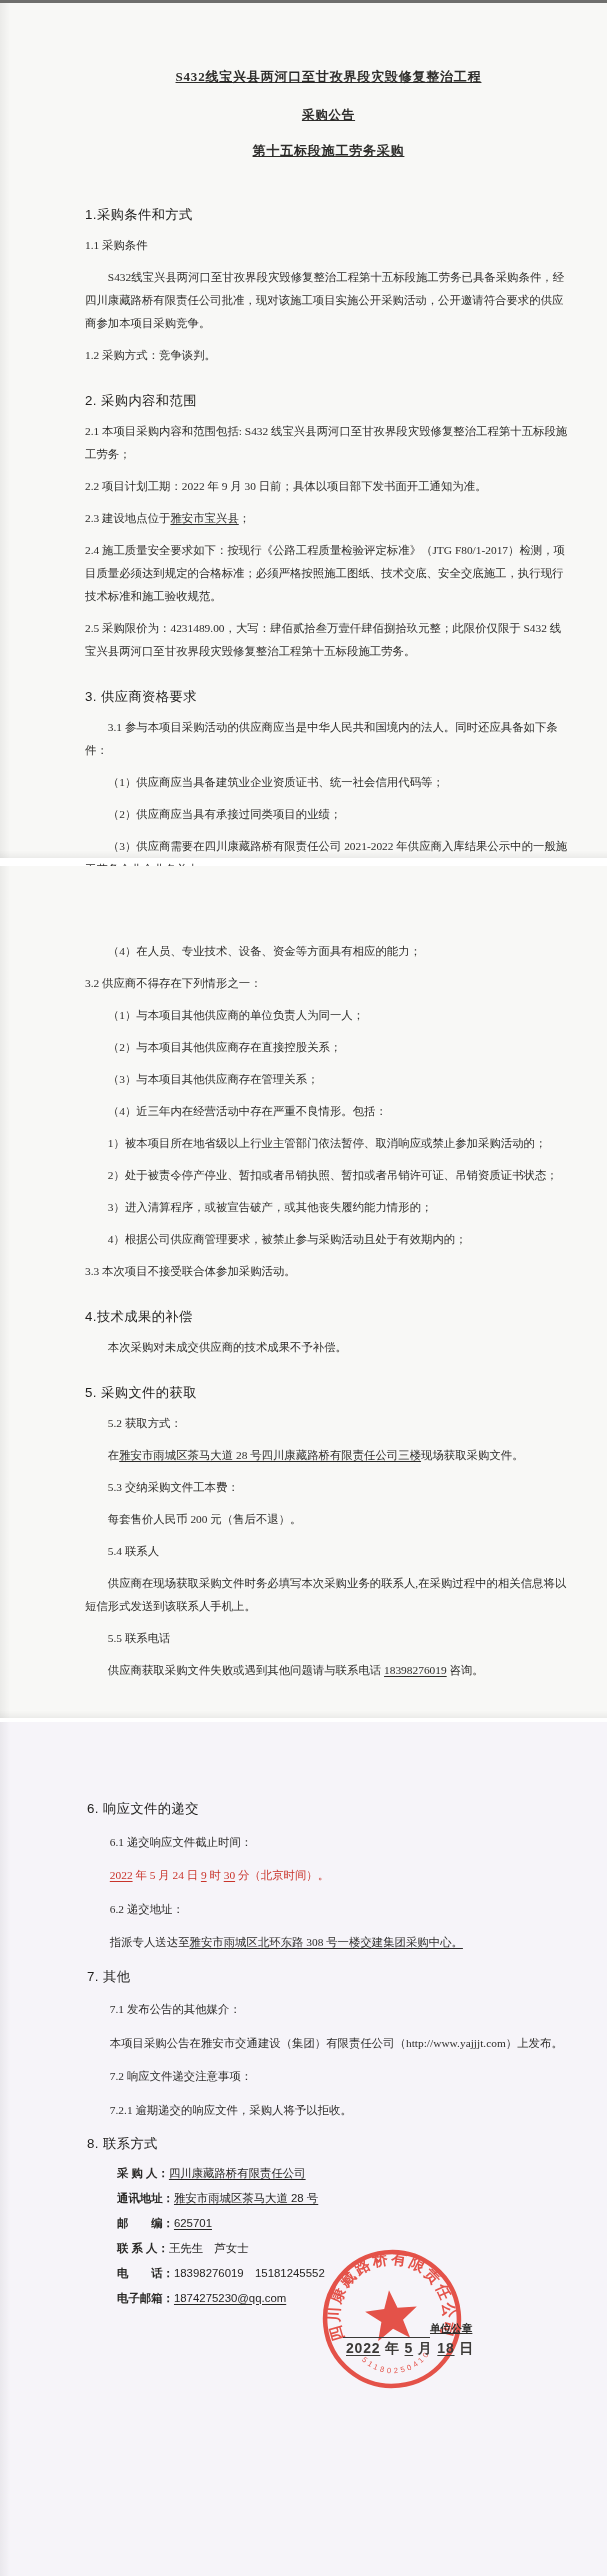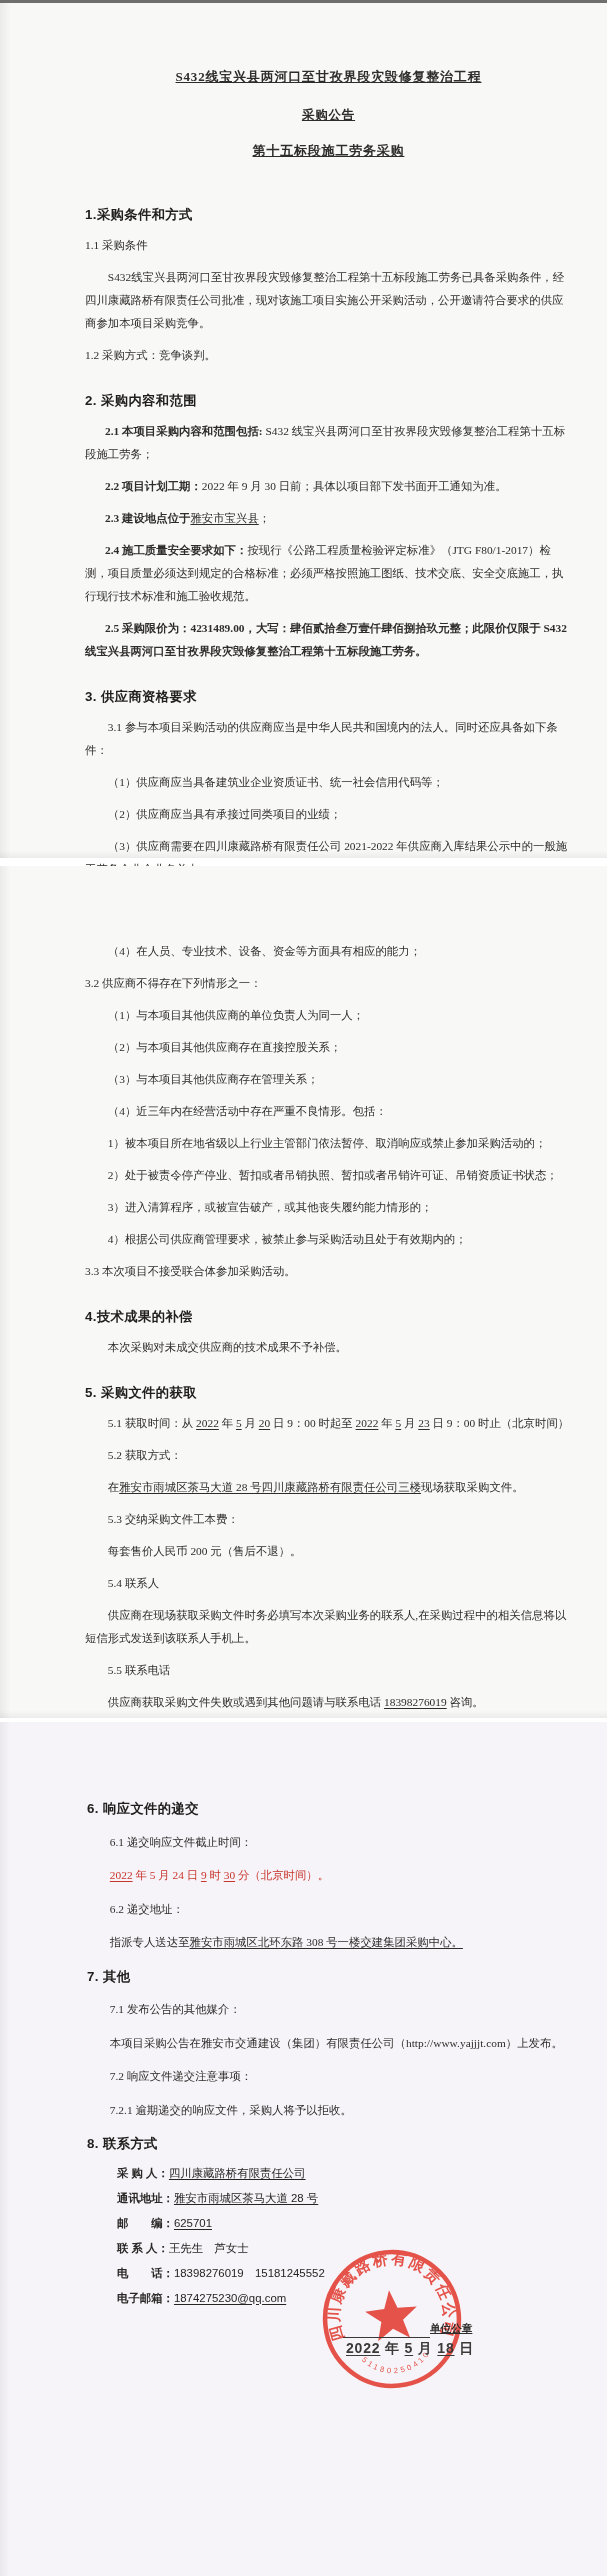--- a/index.html
+++ b/index.html
@@ -18,27 +18,27 @@
   #gap2 { height:4.6px; }
   #page3 {
     height:855px; padding:65px 35px 0 87px;
     background:#f6f4f9;
     background-image:linear-gradient(90deg, rgba(0,0,0,.05), rgba(0,0,0,0) 10.6px);
   }
   p { margin:9px 0 0; font-size:11.4px; line-height:23px; }
   .title { text-align:center; font-weight:bold; font-size:13px; letter-spacing:0.8px; margin:16.7px 0 0; line-height:20px;text-decoration:underline; }
   .title3 { font-size:12.5px; margin-top:18px; }
   .h {
-    font-family:"Liberation Sans","DejaVu Sans",sans-serif; font-weight:bold;
+    font-family:"Liberation Sans","DejaVu Sans",sans-serif; font-weight:normal;
     font-size:13.3px; color:#201f1d; margin:23px 0 0; letter-spacing:0.4px; line-height:21px;
   }
   .h-first { margin-top:43px; }
   .ti { text-indent:2em; }
   .u { text-decoration:underline; text-underline-offset:2.3px; }
-  .b { font-weight:bold;margin-left:20px; }
+  .b { font-weight:normal; }
   .red { color:#c9342b; }
   #page3 p { line-height:23.5px; margin-top:10px; }
   .contact-block { margin-top:8px; font-family:"Liberation Sans","DejaVu Sans",sans-serif; }
   .contact-row { margin:9px 0 0 30px; font-size:11.4px; line-height:16px; }
   .contact-label { font-weight:bold; color:#2a2927; }
   .contact-value { color:#262523; }
   .stamp-svg { position:absolute; left:316px; top:521px; width:152px; height:152px; opacity:.87; transform:rotate(-6deg); z-index:1; }
   .seal-underline { position:absolute; left:343px; top:615px; width:87px; height:0; border-bottom:1.2px solid #3a3937; z-index:2; }
   .seal-label { position:absolute; left:430px; top:600px; font-family:"Liberation Sans","DejaVu Sans",sans-serif; font-weight:bold; font-size:10.6px; color:#302f2d; z-index:2;text-decoration:underline; }
   .seal-date { position:absolute; left:346px; top:618px; font-family:"Liberation Sans","DejaVu Sans",sans-serif; font-weight:bold; font-size:14px; color:#3c3a38; z-index:2; letter-spacing:0.8px; }
@@ -84,21 +84,20 @@
   <p class="ti">1）被本项目所在地省级以上行业主管部门依法暂停、取消响应或禁止参加采购活动的；</p>
   <p class="ti">2）处于被责令停产停业、暂扣或者吊销执照、暂扣或者吊销许可证、吊销资质证书状态；</p>
   <p class="ti">3）进入清算程序，或被宣告破产，或其他丧失履约能力情形的；</p>
   <p class="ti">4）根据公司供应商管理要求，被禁止参与采购活动且处于有效期内的；</p>
   <p>3.3 本次项目不接受联合体参加采购活动。</p>
 
   <p class="h">4.技术成果的补偿</p>
   <p class="ti">本次采购对未成交供应商的技术成果不予补偿。</p>
 
   <p class="h">5. 采购文件的获取</p>
-  <p class="ti"><span>5.1 获取时间：从 </span><span class="u">2022</span><span> 年 </span><span class="u">5</span><span> 月 </span><span class="u">20</span><span> 日 9：00 时起至 </span><span class="u">2022</span><span> 年 </span><span class="u">5</span><span> 月 </span><span class="u">23</span><span> 日 9：00 时止（北京时间）</span></p>
   <p class="ti">5.2 获取方式：</p>
   <p class="ti"><span>在</span><span class="u">雅安市雨城区茶马大道 28 号四川康藏路桥有限责任公司三楼</span><span>现场获取采购文件。</span></p>
   <p class="ti">5.3 交纳采购文件工本费：</p>
   <p class="ti">每套售价人民币 200 元（售后不退）。</p>
   <p class="ti">5.4 联系人</p>
   <p class="ti">供应商在现场获取采购文件时务必填写本次采购业务的联系人,在采购过程中的相关信息将以短信形式发送到该联系人手机上。</p>
   <p class="ti">5.5 联系电话</p>
   <p class="ti"><span>供应商获取采购文件失败或遇到其他问题请与联系电话 </span><span class="u">18398276019</span><span> 咨询。</span></p>
 </div>
 

